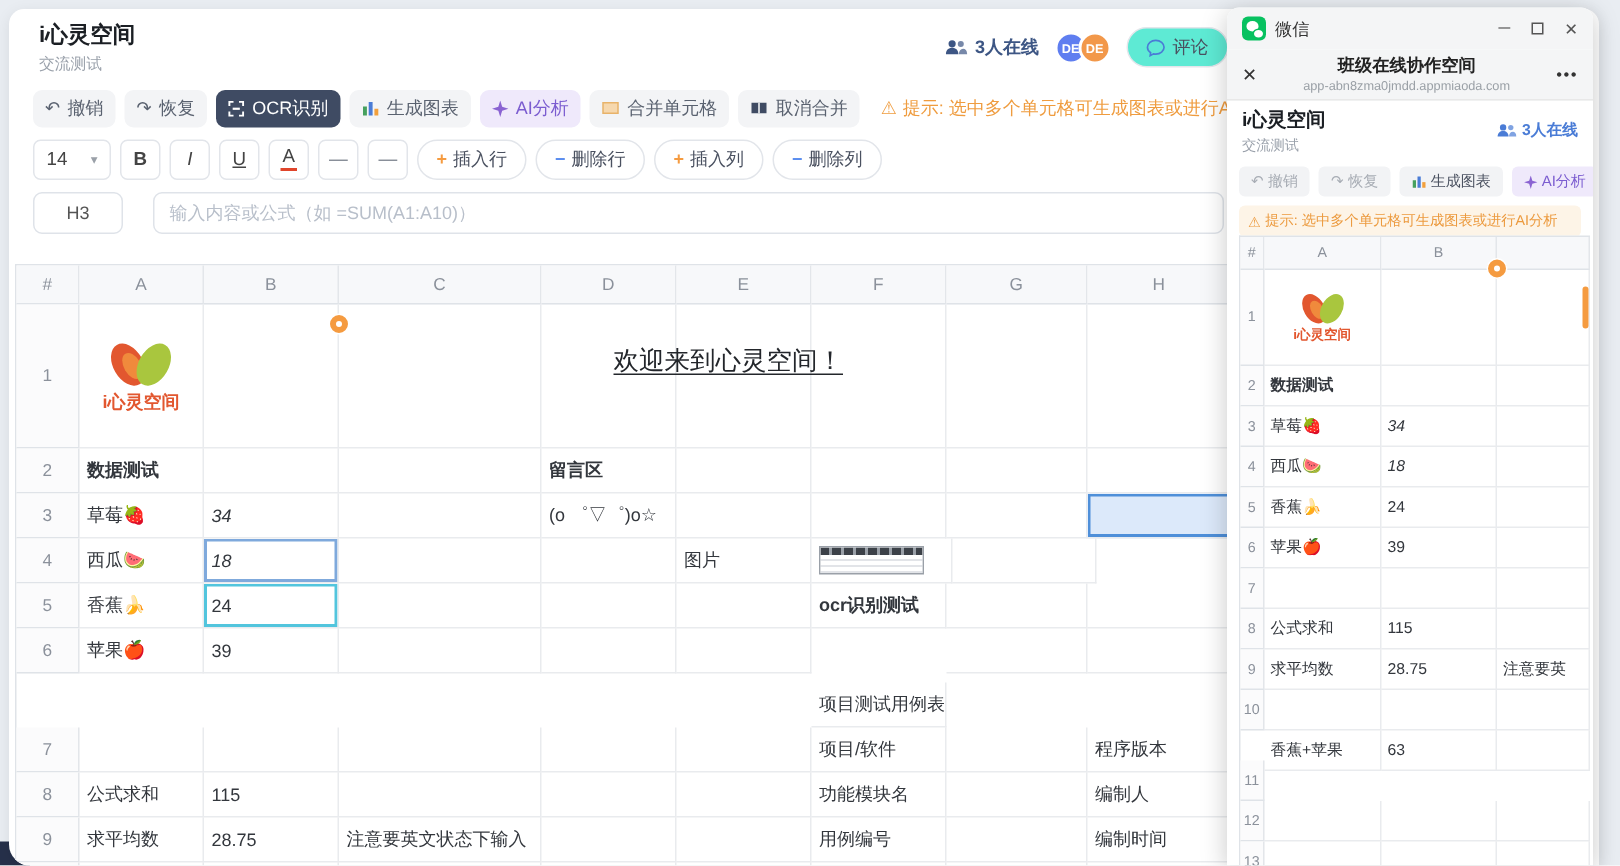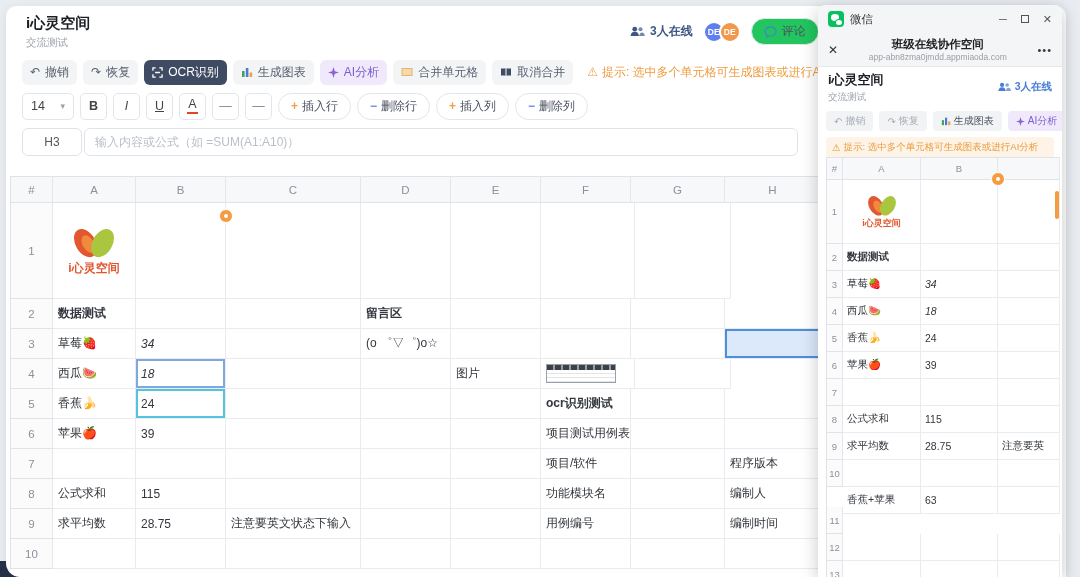--- a/index.html
+++ b/index.html
@@ -21,21 +21,21 @@
   .hdr .subtitle { font-size:10.5px; color:#9aa1ab; margin-top:3px; }
   .hdr-right { position:absolute; left:624px; top:12px; display:flex; align-items:center; gap:10px; }
   .online { display:inline-flex; align-items:center; gap:5px; font-size:12px; color:#3d5684; font-weight:bold; white-space:nowrap; }
   .avatars { display:inline-flex; }
   .av { width:22px; height:22px; border-radius:50%; border:2px solid #fff; color:#fff;
         font-size:8.5px; font-weight:bold; display:inline-flex; align-items:center; justify-content:center; }
   .av1 { background:#5f7ef0; }
   .av2 { background:#f2984a; margin-left:-6px; }
   .pill { height:27px; border-radius:14px; display:inline-flex; align-items:center; gap:5px;
           font-size:12px; padding:0 12px; cursor:pointer; }
-  .pill.ghost { background:#22c55e; border:1px solid #e3e6eb; color:#4a5160; }
+  .pill.ghost { background:#5eead4; border:1px solid #e3e6eb; color:#4a5160; }
   .pill.upload { background:#f5a73b; border:none; color:#fff; }
   .pill.upload .up { font-weight:bold; }
 
   .tb1 { display:flex; align-items:center; gap:6px; height:32px; padding:0 16px; }
   .tbtn { height:25px; padding:0 8px; border:none; border-radius:6px; background:#f3f4f6;
           color:#5a6270; font-size:12px; display:inline-flex; align-items:center; gap:5px; cursor:pointer; white-space:nowrap; }
   .tbtn.dark { background:#3f4b63; color:#fff; }
   .tbtn.ai { background:#efe9fb; color:#7b5cd0; }
   .tip { display:inline-flex; align-items:center; gap:4px; color:#ef9c3f; font-size:12px; margin-left:8px; white-space:nowrap; }
 
@@ -49,21 +49,21 @@
   .fmt.bold { font-weight:bold; }
   .fmt.italic { font-style:italic; }
   .fmt.under { text-decoration:underline; }
   .fmt .colA { border-bottom:2.5px solid #e0452b; line-height:1.05; padding:0 1px; }
   .fmt.dashbtn { color:#7a818c; }
   .pillbtn { height:27px; padding:0 12px; border:1px solid #e2e5ea; border-radius:14px; background:#fff;
              font-size:12px; color:#4a5160; display:inline-flex; align-items:center; gap:4px; cursor:pointer; white-space:nowrap; }
   .plus { color:#f59b40; font-weight:bold; }
   .minus { color:#5b8def; font-weight:bold; }
 
-  .fbar { display:flex; align-items:center; gap:2px; height:36px; padding:0 16px; }
+  .fbar { display:flex; align-items:center; gap:20px; height:36px; padding:0 16px; }
   .cellref { width:60px; height:28px; border:1px solid #dfe3e9; border-radius:6px; font-size:12px;
              color:#555; display:inline-flex; align-items:center; justify-content:center; }
   .finput { width:714px; height:28px; border:1px solid #dfe3e9; border-radius:6px; padding:0 10px;
             font-size:12px; color:#333; outline:none; font-family:"Liberation Sans",sans-serif; }
   .finput::placeholder { color:#b8bfca; }
 
   
   .grid { position:absolute; background:#fff; border-top:1px solid #dfe3e8; border-left:1px solid #dfe3e8; }
   .grow { display:flex; }
   .gh, .gn { background:#f7f8fa; border-right:1px solid #e3e6ea; border-bottom:1px solid #dfe3e8;
@@ -269,20 +269,23 @@
               <ellipse cx="24" cy="19" rx="6" ry="10" transform="rotate(-30 24 19)" fill="#f08a3c"></ellipse>
               <ellipse cx="39" cy="18" rx="10.5" ry="16" transform="rotate(30 39 18)" fill="#a9c63e"></ellipse>
             </svg>
             <div class="logo-t" style="font-size: 12px;">i心灵空间</div>
           </div>
         </div>
         <div class="gc" style="width: 90px; height: 96px;"></div>
         <div class="gc" style="width: 135px; height: 96px;">
           <div class="badge dot" style="left: -7px; top: 6px;"></div>
         </div>
+        <div class="gc" style="width: 90px; height: 96px;">
+          <div class="banner-title">欢迎来到心灵空间！</div>
+        </div>
         <div class="gc" style="width: 90px; height: 96px;"></div>
         <div class="gc" style="width: 90px; height: 96px;"></div>
         <div class="gc" style="width: 94px; height: 96px;"></div>
         <div class="gc" style="width: 96px; height: 96px;"></div>
       </div>
       <div class="grow">
         <div class="gn" style="width: 42px; height: 30px;">2</div>
         <div class="gc b" style="width: 83px; height: 30px;">数据测试</div>
         <div class="gc" style="width: 90px; height: 30px;"></div>
         <div class="gc" style="width: 135px; height: 30px;"></div>
@@ -329,21 +332,21 @@
         <div class="gc" style="width: 94px; height: 30px;"></div>
         <div class="gc" style="width: 96px; height: 30px;"></div>
       </div>
       <div class="grow">
         <div class="gn" style="width: 42px; height: 30px;">6</div>
         <div class="gc" style="width: 83px; height: 30px;">苹果🍎</div>
         <div class="gc" style="width: 90px; height: 30px;">39</div>
         <div class="gc" style="width: 135px; height: 30px;"></div>
         <div class="gc" style="width: 90px; height: 30px;"></div>
         <div class="gc" style="width: 90px; height: 30px;"></div>
-        <div class="gc" style="width: 90px; height: 30px;">项目测试用例表</div>
+        <div class="gc" style="width: 90px; height: 30px; margin-top: 36px;">项目测试用例表</div>
         <div class="gc" style="width: 94px; height: 30px;"></div>
         <div class="gc" style="width: 96px; height: 30px;"></div>
       </div>
       <div class="grow">
         <div class="gn" style="width: 42px; height: 30px;">7</div>
         <div class="gc" style="width: 83px; height: 30px;"></div>
         <div class="gc" style="width: 90px; height: 30px;"></div>
         <div class="gc" style="width: 135px; height: 30px;"></div>
         <div class="gc" style="width: 90px; height: 30px;"></div>
         <div class="gc" style="width: 90px; height: 30px;"></div>

